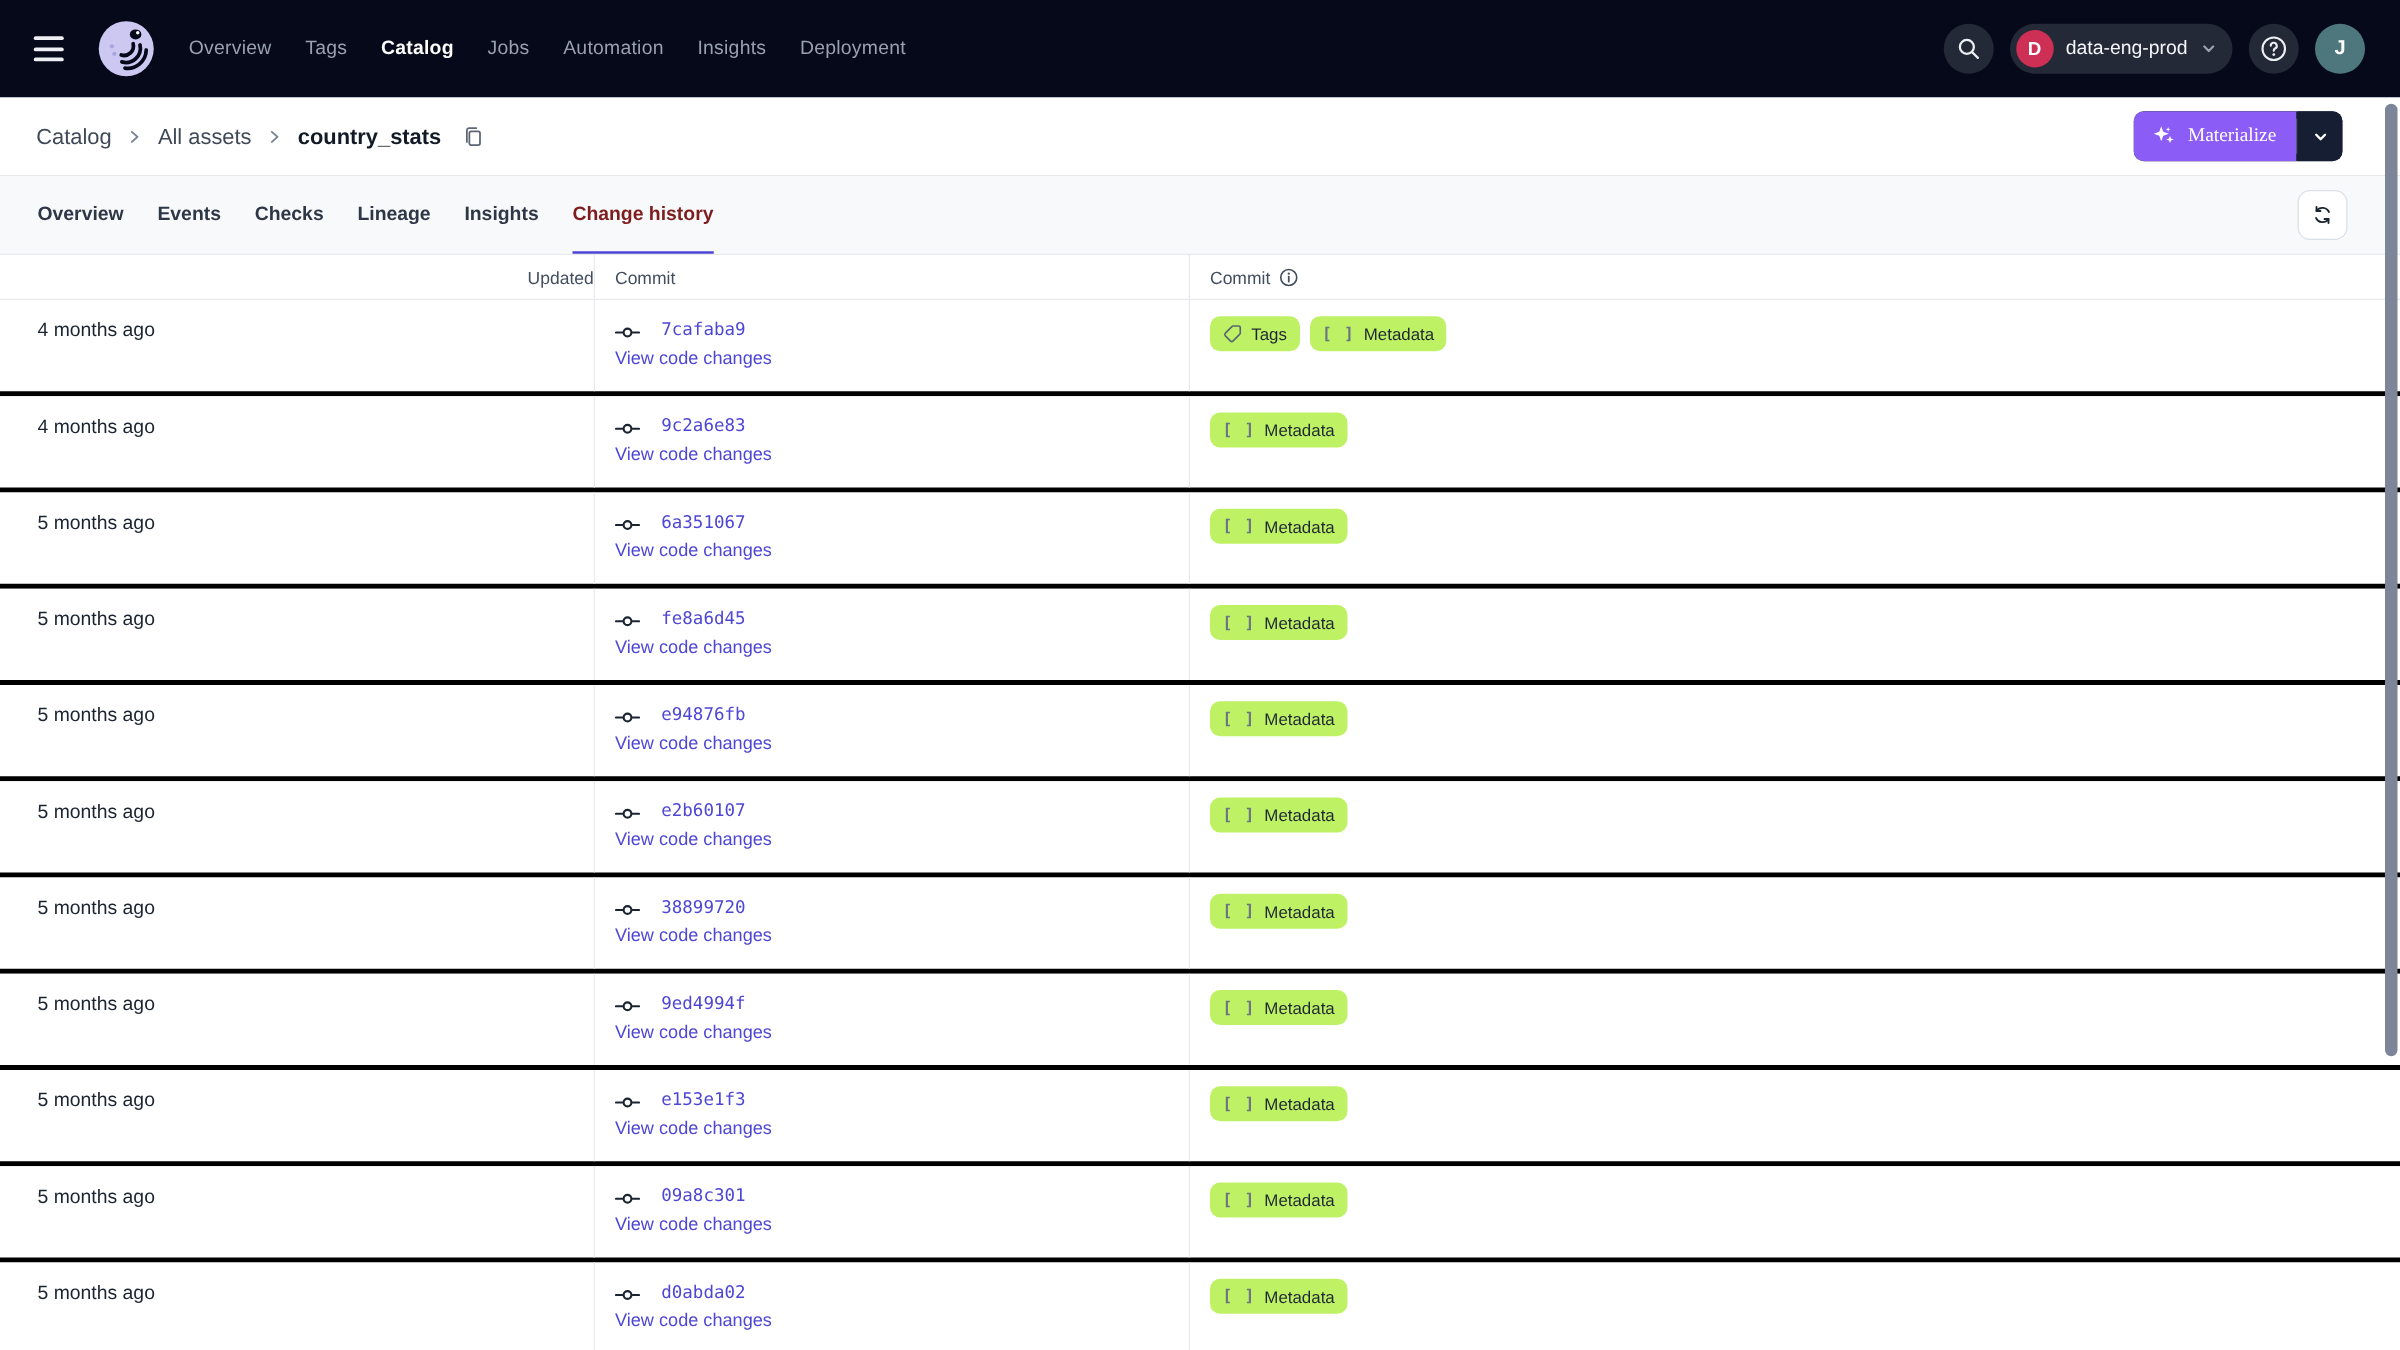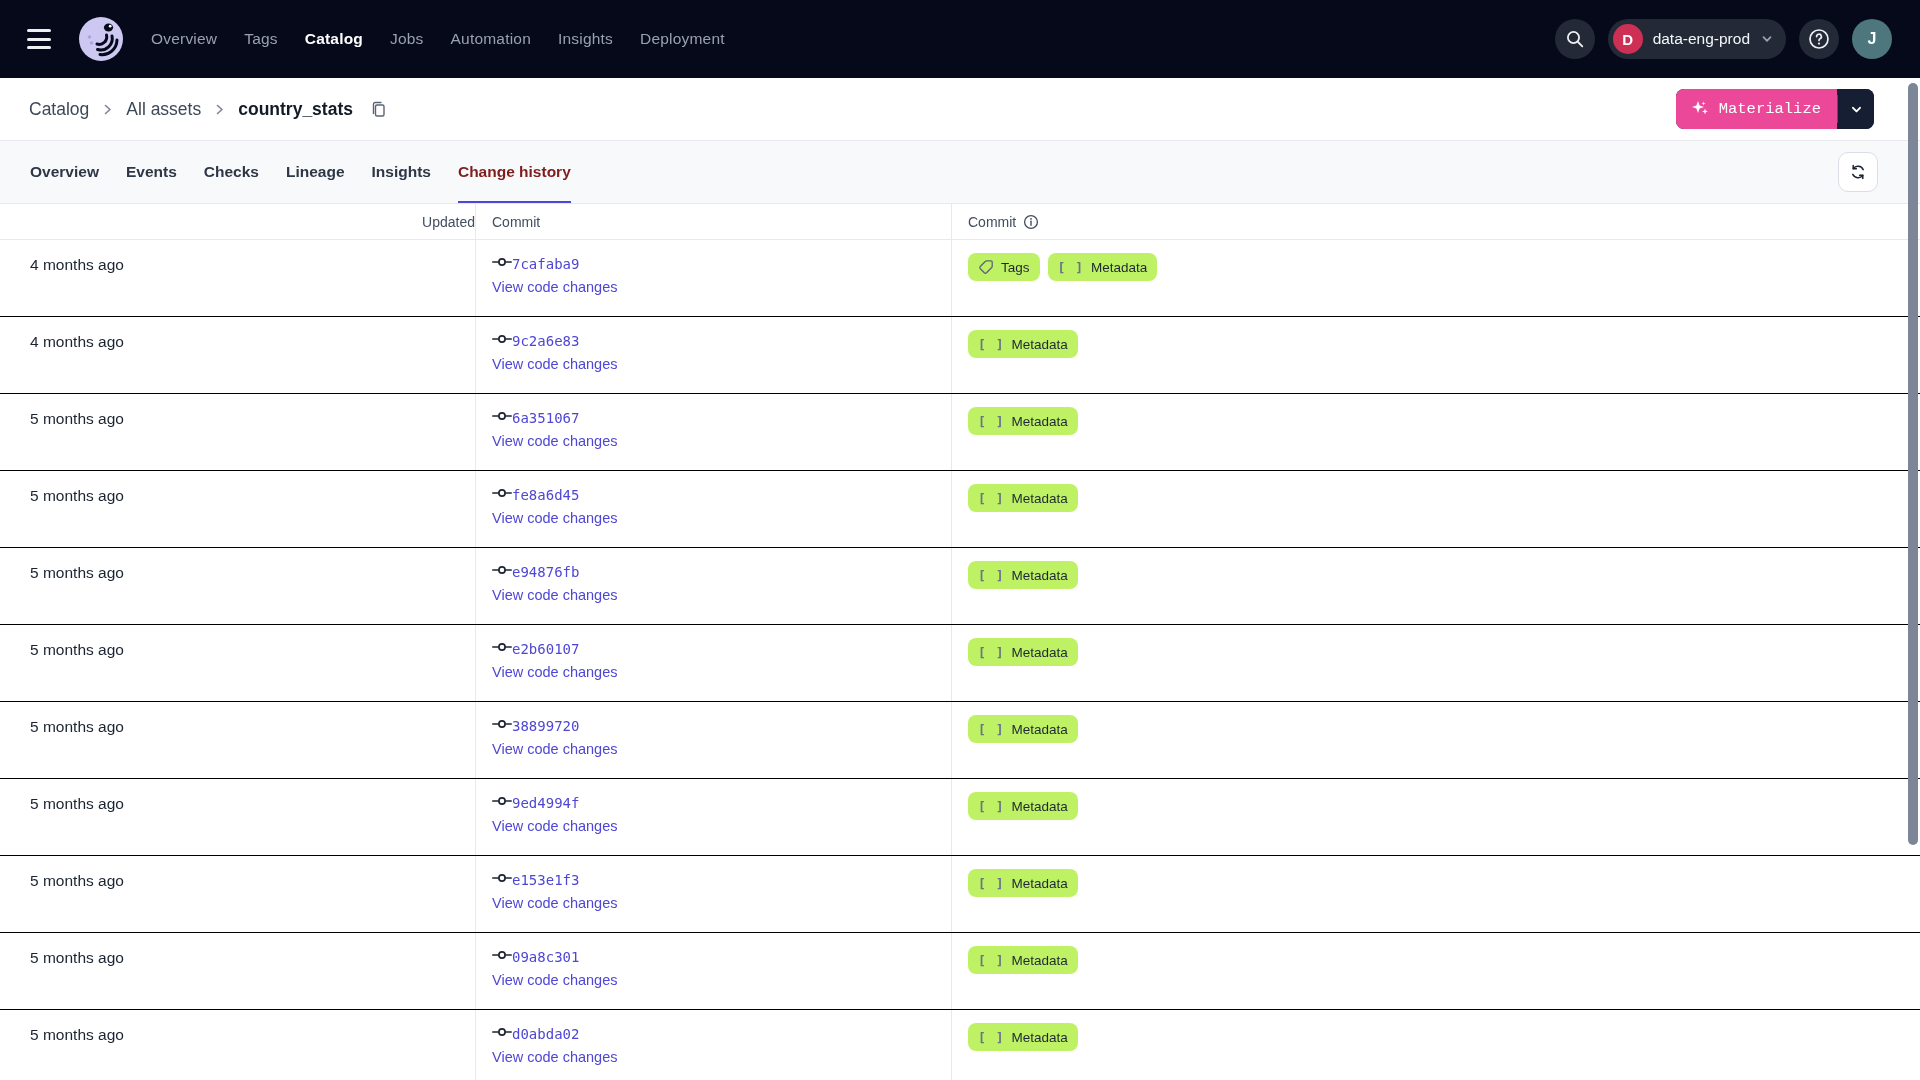--- a/index.html
+++ b/index.html
@@ -36,22 +36,22 @@
     height: 63px; background: #FFFFFF; border-bottom: 1px solid #E7E9ED;
     display: flex; align-items: center; justify-content: space-between; padding: 0 46px 0 29px;
   }
   .crumbs { display: flex; align-items: center; gap: 12px; font-size: 17.5px; }
   .crumb-link { color: #3E4857; text-decoration: none; cursor: pointer; }
   .crumb-current { color: #121A27; font-weight: 700; }
   .crumb-sep { display: flex; align-items: center; }
   .copy-btn { background: none; border: none; cursor: pointer; display: flex; margin-left: 2px; padding: 2px; }
 
   .split-btn { display: flex; height: 40px; border-radius: 8px; overflow: hidden; background: #161E33; }
-  .split-main { display: flex; align-items: center; gap: 9px; padding: 0 16px 0 14px; background: #ec4899;
-    border: none; color: #FFFFFF; font-size: 15.5px; cursor: pointer; font-family: Liberation Mono, monospace; }
+  .split-main { display: flex; align-items: center; gap: 9px; padding: 0 16px 0 14px; background: #8b5cf6;
+    border: none; color: #FFFFFF; font-size: 15.5px; cursor: pointer; font-family: Liberation Serif, serif; }
   .split-divider { width: 1px; background: rgba(255,255,255,.25); margin: 6px 0; }
   .split-caret { width: 36px; background: #161E33; border: none; display: flex;
     align-items: center; justify-content: center; cursor: pointer; }
 
   
   .tabs-bar {
     height: 63px; background: #F8F9FB; border-bottom: 1px solid #E7E9ED;
     display: flex; align-items: center; justify-content: space-between; padding: 0 42px 0 30px;
   }
   .tabs { display: flex; align-items: stretch; gap: 27px; height: 100%; }
@@ -61,25 +61,25 @@
   .refresh-btn { width: 40px; height: 40px; border-radius: 10px; background: #FFFFFF;
     border: 1px solid #DADEE5; display: flex; align-items: center; justify-content: center; cursor: pointer; }
 
   
   .grid-row { display: grid; grid-template-columns: 476px 476px 1fr; }
   .thead { height: 36px; background: #FFFFFF; border-bottom: 1px solid #E7E9ED; }
   .th { display: flex; align-items: center; gap: 7px; font-size: 14px; color: #424D5F;
     padding-left: 16px; border-right: 1px solid #E7E9ED; }
   .th:first-child { padding-left: 30px; justify-content: flex-end; }
   .th:last-child { border-right: none; }
-  .trow { height: 77px; border-bottom: 1px solid #000000; background: #fff; }
+  .trow { height: 77px; border-bottom: 4px solid #000000; background: #fff; }
   .td { border-right: 1px solid #E7E9ED; padding: 16px 16px 0 16px; }
   .td:last-child { border-right: none; }
   .td-updated { padding-left: 30px; font-size: 15.5px; color: #1B2431; }
-  .commit-line { display: flex; align-items: flex-start; gap: 0; }
+  .commit-line { display: flex; align-items: flex-end; gap: 17px; }
   .commit-hash { font-family: "DejaVu Sans Mono", monospace; font-size: 14px; color: #4E46D4;
     text-decoration: none; cursor: pointer; }
   .view-link { display: inline-block; margin-top: 7px; font-size: 14.5px; color: #4E46D4;
     text-decoration: none; cursor: pointer; }
   .badges { display: flex; gap: 8px; margin-top: -3px; }
   .badge { display: inline-flex; align-items: center; gap: 7px; height: 28px; padding: 0 10px;
     background: #bef264; border-radius: 8px; font-size: 13.5px; color: #1F2733; }
   .bracket-glyph { font-family: "DejaVu Sans Mono", monospace; font-size: 13px; font-weight: 700;
     color: #6A7487; letter-spacing: 1px; }
 

